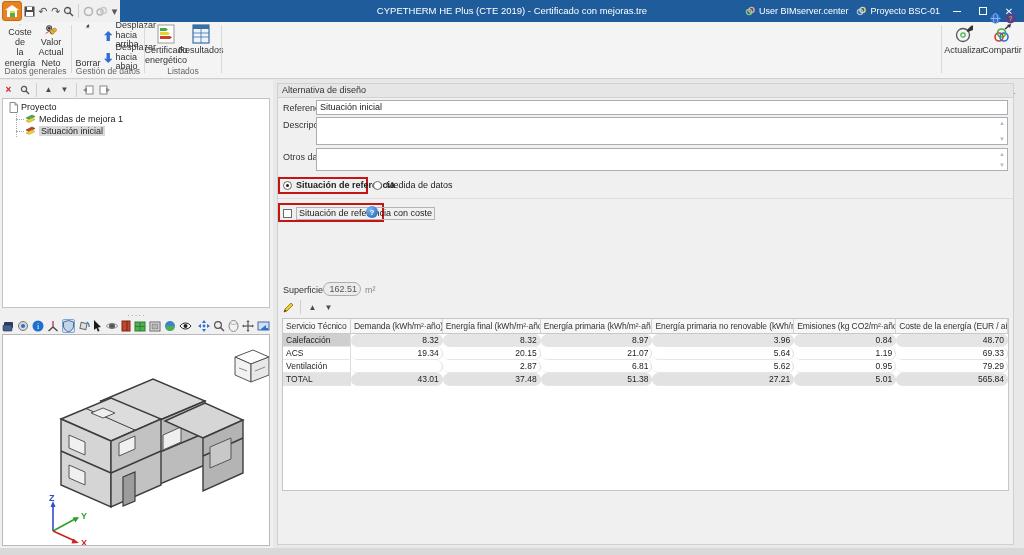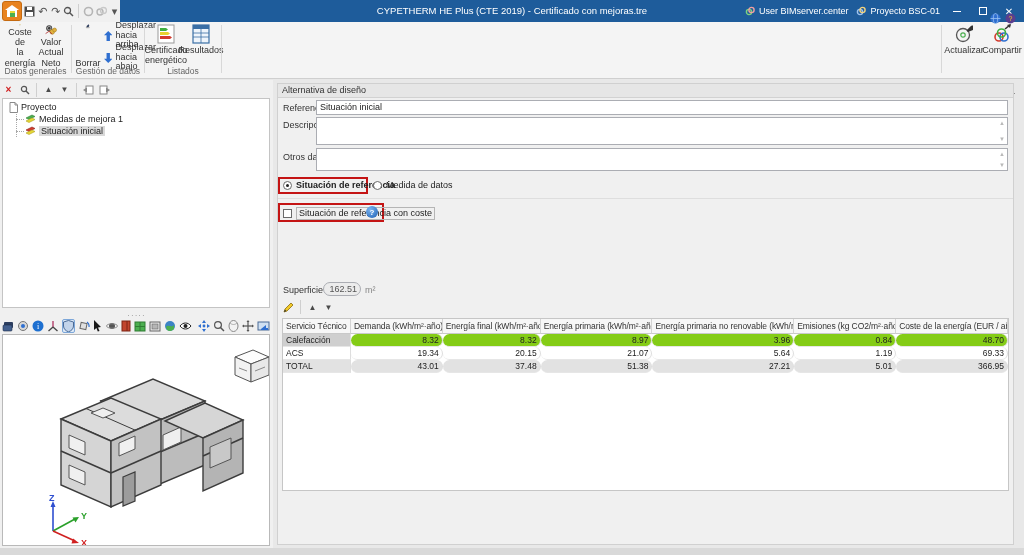--- a/index.html
+++ b/index.html
@@ -61,21 +61,21 @@
   .helpico { width:12px; height:12px; border-radius:50%; background:radial-gradient(circle at 35% 30%, #7ab4f0, #1d5fb4); color:#fff; font-size:8px; font-weight:bold; display:flex; align-items:center; justify-content:center; }
   .hline { position:absolute; height:1px; background:#dedede; }
 
   
   .tbl-wrap { position:absolute; left:4px; top:234px; width:727px; height:173px; background:#fff; border:1px solid #c6c6c6; }
   .trow { display:flex; width:725px;justify-content:space-between; }
   .td { height:13px; line-height:13px; padding:0 3px; border-right:1px solid #dedede; border-bottom:1px solid #e6e6e6; white-space:nowrap; overflow:hidden; font-size:8.5px; }
   .th { height:15px; line-height:15px; background:#f7f7f7; border-right:1px solid #d4d4d4; border-bottom:1px solid #c9c9c9; padding:0 3px; white-space:nowrap; overflow:hidden; font-size:8.5px; color:#333; letter-spacing:-0.1px; }
   .c0{width:68px;} .c1{width:92px;} .c2{width:98px;} .c3{width:112px;} .c4{width:142px;} .c5{width:102px;} .c6{width:112px;}
   .num { text-align:right;border-radius:7px; }
-  .row-first .td { background:#84cc16; }
+  .row-first .td { background:#e5e5e5; }
   .row-first .td.selcell { background:#cfcfcf; }
   .row-total .td { background:#e2e2e2; }
 
   .bottom-strip { position:absolute; left:0; top:548px; width:1024px; height:7px; background:#d9d9d9; }
   svg { display:block; }
 </style>
 </head>
 <body>
 
 <div id="app">
@@ -580,26 +580,35 @@
       </div>
       <div class="trow">
         <div class="td c0">ACS</div>
         <div class="td c1 num">19.34</div>
         <div class="td c2 num">20.15</div>
         <div class="td c3 num">21.07</div>
         <div class="td c4 num">5.64</div>
         <div class="td c5 num">1.19</div>
         <div class="td c6 num">69.33</div>
       </div>
+      <div class="trow">
+        <div class="td c0">Ventilación</div>
+        <div class="td c1 num"></div>
+        <div class="td c2 num">2.87</div>
+        <div class="td c3 num">6.81</div>
+        <div class="td c4 num">5.62</div>
+        <div class="td c5 num">0.95</div>
+        <div class="td c6 num">79.29</div>
+      </div>
       <div class="trow row-total">
         <div class="td c0">TOTAL</div>
         <div class="td c1 num">43.01</div>
         <div class="td c2 num">37.48</div>
         <div class="td c3 num">51.38</div>
         <div class="td c4 num">27.21</div>
         <div class="td c5 num">5.01</div>
-        <div class="td c6 num">366.95</div>
+        <div class="td c6 num">565.84</div>
       </div>
     </div>
   </div>
 
   <div class="bottom-strip"></div>
 </div>
 
 </body></html>

